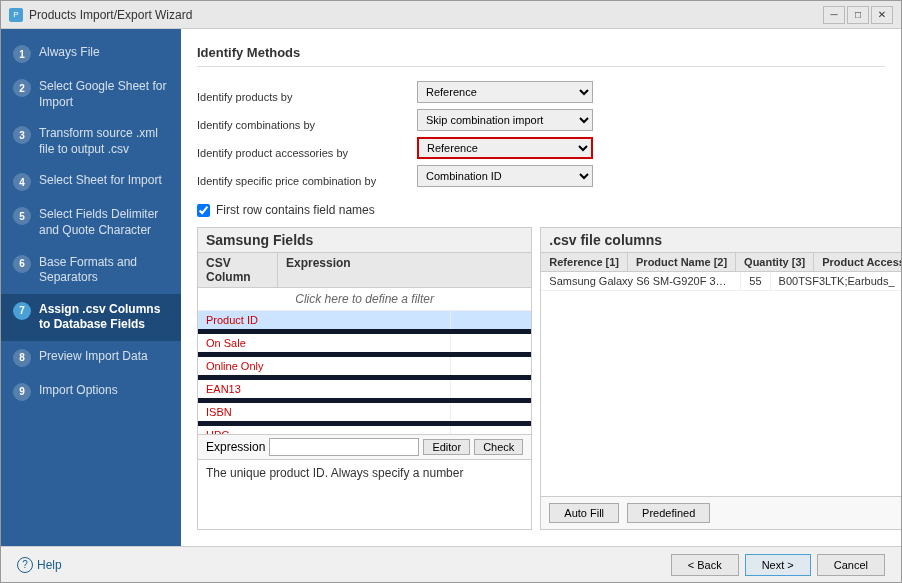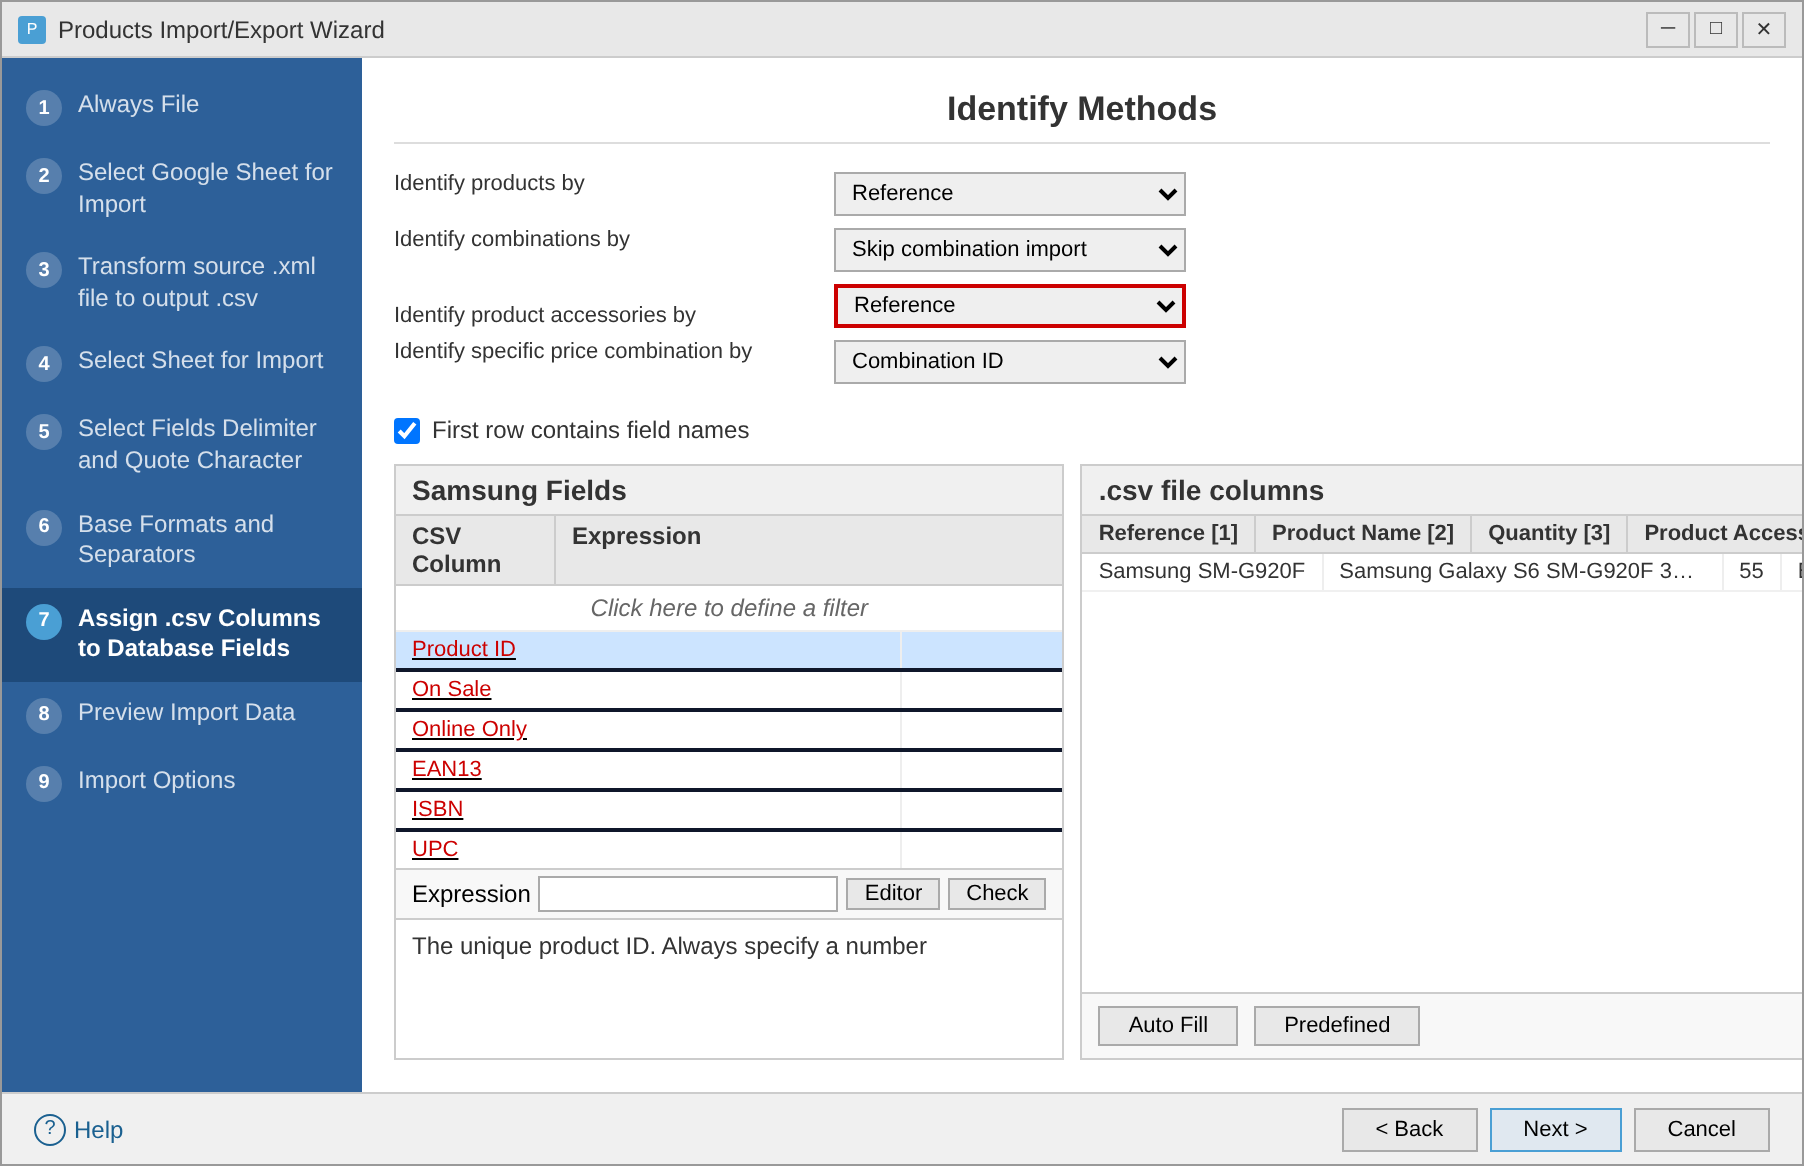--- a/index.html
+++ b/index.html
@@ -11,37 +11,37 @@
     .title-bar-controls { display: flex; gap: 2px; }
     .title-btn { width: 22px; height: 18px; background: #e8e8e8; border: 1px solid #bbb; cursor: pointer; display: flex; align-items: center; justify-content: center; font-size: 10px; color: #333; }
     .main-content { display: flex; flex: 1; overflow: hidden; }
     .sidebar { width: 180px; background: #2d6099; color: white; padding: 8px 0; overflow-y: auto; flex-shrink: 0; }
     .sidebar-item { padding: 8px 12px; display: flex; align-items: flex-start; gap: 8px; cursor: pointer; color: rgba(255,255,255,0.8); font-size: 11px; }
     .sidebar-item.active { background: #1e4a7a; color: white; font-weight: bold; }
     .sidebar-item .step-num { min-width: 18px; height: 18px; background: rgba(255,255,255,0.2); border-radius: 50%; display: flex; align-items: center; justify-content: center; font-size: 10px; font-weight: bold; color: white; }
     .sidebar-item.active .step-num { background: #4a9fd4; }
     .sidebar-item .step-label { flex: 1; line-height: 1.3; }
     .content-area { flex: 1; background: white; padding: 16px; overflow-y: auto; display: flex; flex-direction: column; }
-    .section-title { font-size: 17px; font-weight: bold; color: #333; margin-bottom: 14px; border-bottom: 1px solid #ddd; padding-bottom: 6px; text-align: center; }
+    .section-title { font-size: 13px; font-weight: bold; color: #333; margin-bottom: 14px; border-bottom: 1px solid #ddd; padding-bottom: 6px; }
     .identify-section { margin-bottom: 10px; }
-    .identify-row { display: flex; align-items: flex-start; margin-bottom: 6px; }
+    .identify-row { display: flex; align-items: flex-end; margin-bottom: 6px; }
     .identify-label { width: 220px; color: #333; font-size: 11px; }
     .select-wrapper { position: relative; display: inline-block; }
     .select-wrapper select { width: 176px; height: 22px; border: 1px solid #aaa; font-size: 11px; padding: 0 4px; appearance: auto; }
     .select-wrapper.highlighted select { border: 2px solid #cc0000; }
     .checkbox-row { display: flex; align-items: center; gap: 6px; margin-bottom: 10px; font-size: 11px; color: #333; }
     .panels-row { display: flex; gap: 8px; flex: 1; min-height: 0; }
     .db-panel { flex: 0 0 320px; display: flex; flex-direction: column; border: 1px solid #ccc; }
     .csv-panel { flex: 1; display: flex; flex-direction: column; border: 1px solid #ccc; }
     .panel-title { font-size: 14px; font-weight: bold; color: #333; padding: 4px 8px; background: #f0f0f0; border-bottom: 1px solid #ccc; }
     .panel-header { display: flex; background: #e8e8e8; border-bottom: 1px solid #ccc; font-weight: bold; font-size: 11px; color: #333; }
     .panel-header-cell { padding: 3px 8px; border-right: 1px solid #ccc; }
     .filter-row { padding: 4px 8px; text-align: center; color: #666; font-size: 11px; border-bottom: 1px solid #eee; font-style: italic; }
     .db-list { flex: 1; overflow-y: auto; }
-    .db-row { display: flex; border-bottom: 2px solid #0f172a; text-decoration: underline; }
+    .db-row { display: flex; border-bottom: 5px solid #0f172a; }
     .db-row.selected { background: #cce4ff; }
     .db-cell { padding: 3px 8px; color: #cc0000; font-size: 11px; flex: 1; }
     .db-cell.csv-col { width: 80px; flex: 0 0 80px; border-right: 1px solid #eee; }
     .db-cell.expr-col { width: 80px; flex: 0 0 80px; }
     .expression-row { display: flex; align-items: center; padding: 3px 8px; border-top: 1px solid #ccc; background: #f8f8f8; gap: 4px; font-size: 11px; }
     .expr-input { flex: 1; height: 18px; border: 1px solid #aaa; padding: 0 3px; font-size: 11px; }
     .expr-btn { padding: 1px 8px; background: #e8e8e8; border: 1px solid #aaa; cursor: pointer; font-size: 11px; }
     .description-box { height: 70px; border-top: 1px solid #ccc; padding: 6px 8px; font-size: 11px; color: #333; background: white; overflow-y: auto; }
     .csv-header-row { display: flex; background: #e8e8e8; border-bottom: 1px solid #ccc; }
     .csv-header-cell { padding: 3px 8px; border-right: 1px solid #ccc; font-weight: bold; font-size: 11px; color: #333; white-space: nowrap; }
@@ -221,21 +221,20 @@
 
         <div class="csv-panel">
           <div class="panel-title">.csv file columns</div>
           <div class="csv-header-row">
             <div class="csv-header-cell">Reference [1]</div>
             <div class="csv-header-cell">Product Name [2]</div>
             <div class="csv-header-cell">Quantity [3]</div>
             <div class="csv-header-cell">Product Accessories</div>
           </div>
           <div class="csv-data-row">
-            <div class="csv-data-cell">Samsung SM-G920F</div>
             <div class="csv-data-cell" style="max-width:200px">Samsung Galaxy S6 SM-G920F 32GB</div>
             <div class="csv-data-cell">55</div>
             <div class="csv-data-cell">B00TSF3LTK;Earbuds_</div>
           </div>
           <div style="flex:1"></div>
           <div class="csv-actions">
             <div style="display:flex;gap:8px">
               <button class="csv-btn">Auto Fill</button>
               <button class="csv-btn">Predefined</button>
             </div>

